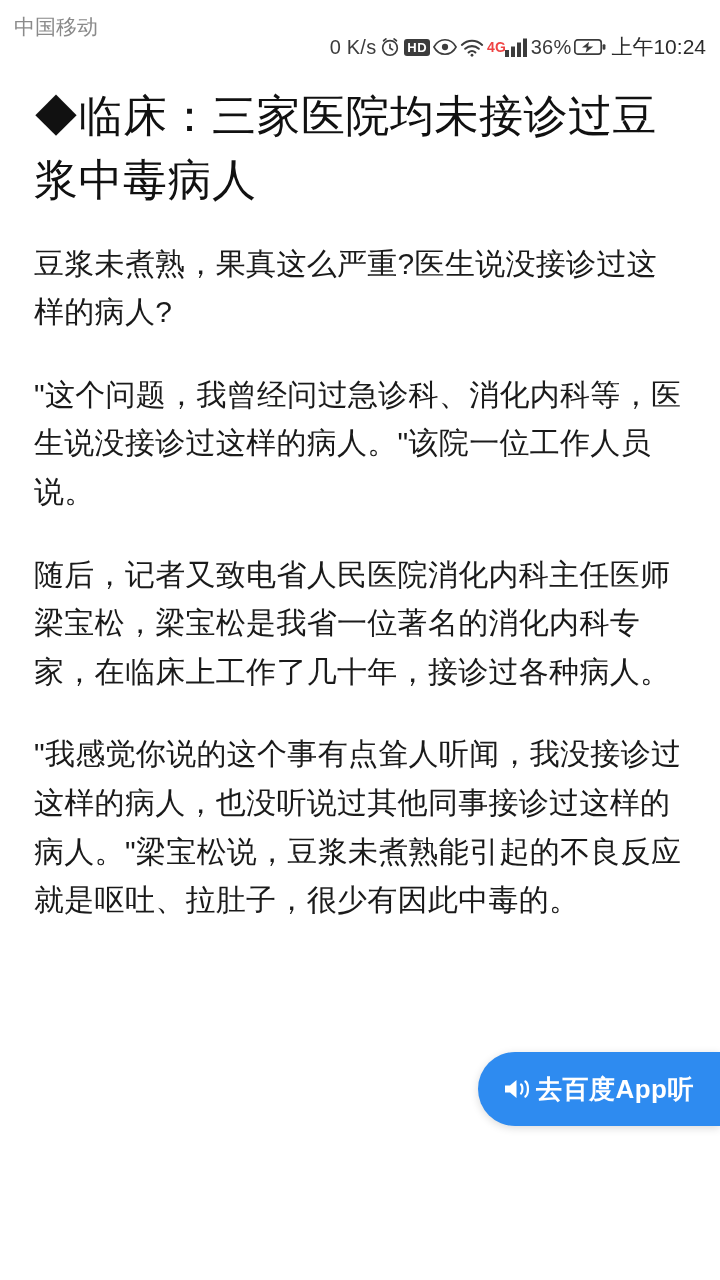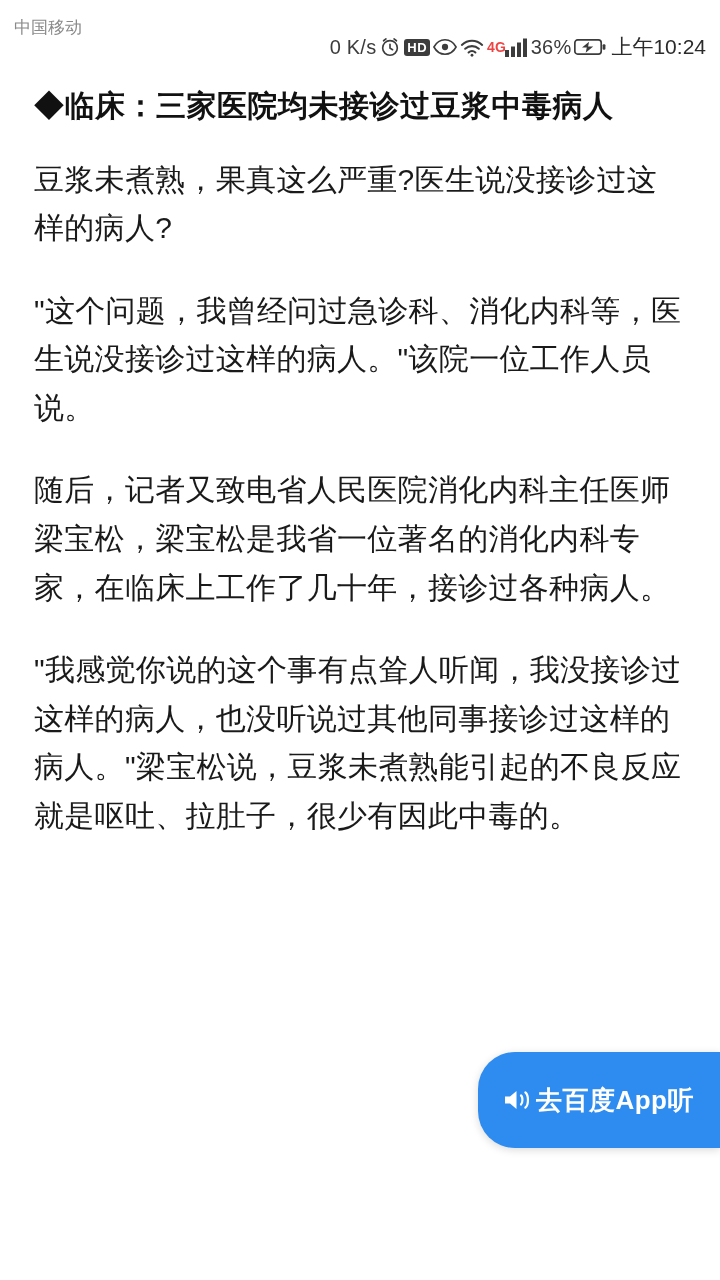--- a/index.html
+++ b/index.html
@@ -22,21 +22,21 @@
     background: #ffffff;
     display: flex;
     align-items: center;
     padding: 0 14px;
     box-sizing: border-box;
     color: #555;
     font-size: 21px;
   }
   .carrier {
     color: #8a8a8a;
-    font-size: 17px;
+    font-size: 21px;
     white-space: nowrap;
   }
   .status-right {
     margin-left: auto;
     display: flex;
     align-items: center;
     gap: 3px;
     color: #3c3c3c;
     font-size: 20px;
     white-space: nowrap;
@@ -76,42 +76,42 @@
     color: #2b2b2b;
     margin-left: 2px;
   }
 
   
   .article {
     padding: 30px 34px 0 34px;
     box-sizing: border-box;
   }
   .article-title {
-    font-size: 30px;
-    font-weight: bold;
+    font-size: 44px;
+    font-weight: normal;
     color: #111;
     line-height: 1.45;
     letter-spacing: .5px;
     margin: 0 0 28px 0;
   }
   .para {
     font-size: 30px;
     color: #1a1a1a;
     line-height: 1.62;
     letter-spacing: .3px;
     margin: 0 0 34px 0;
     word-break: break-all;
   }
 
   
   .listen-btn {
     position: absolute;
     right: 0;
     top: 1052px;
-    height: 96px;
+    height: 74px;
     background: #2e8bf0;
     color: #ffffff;
     border-radius: 37px 0 0 37px;
     display: flex;
     align-items: center;
     gap: 4px;
     padding: 0 26px 0 24px;
     box-shadow: 0 2px 8px rgba(0,0,0,0.15);
   }
   .listen-label {

